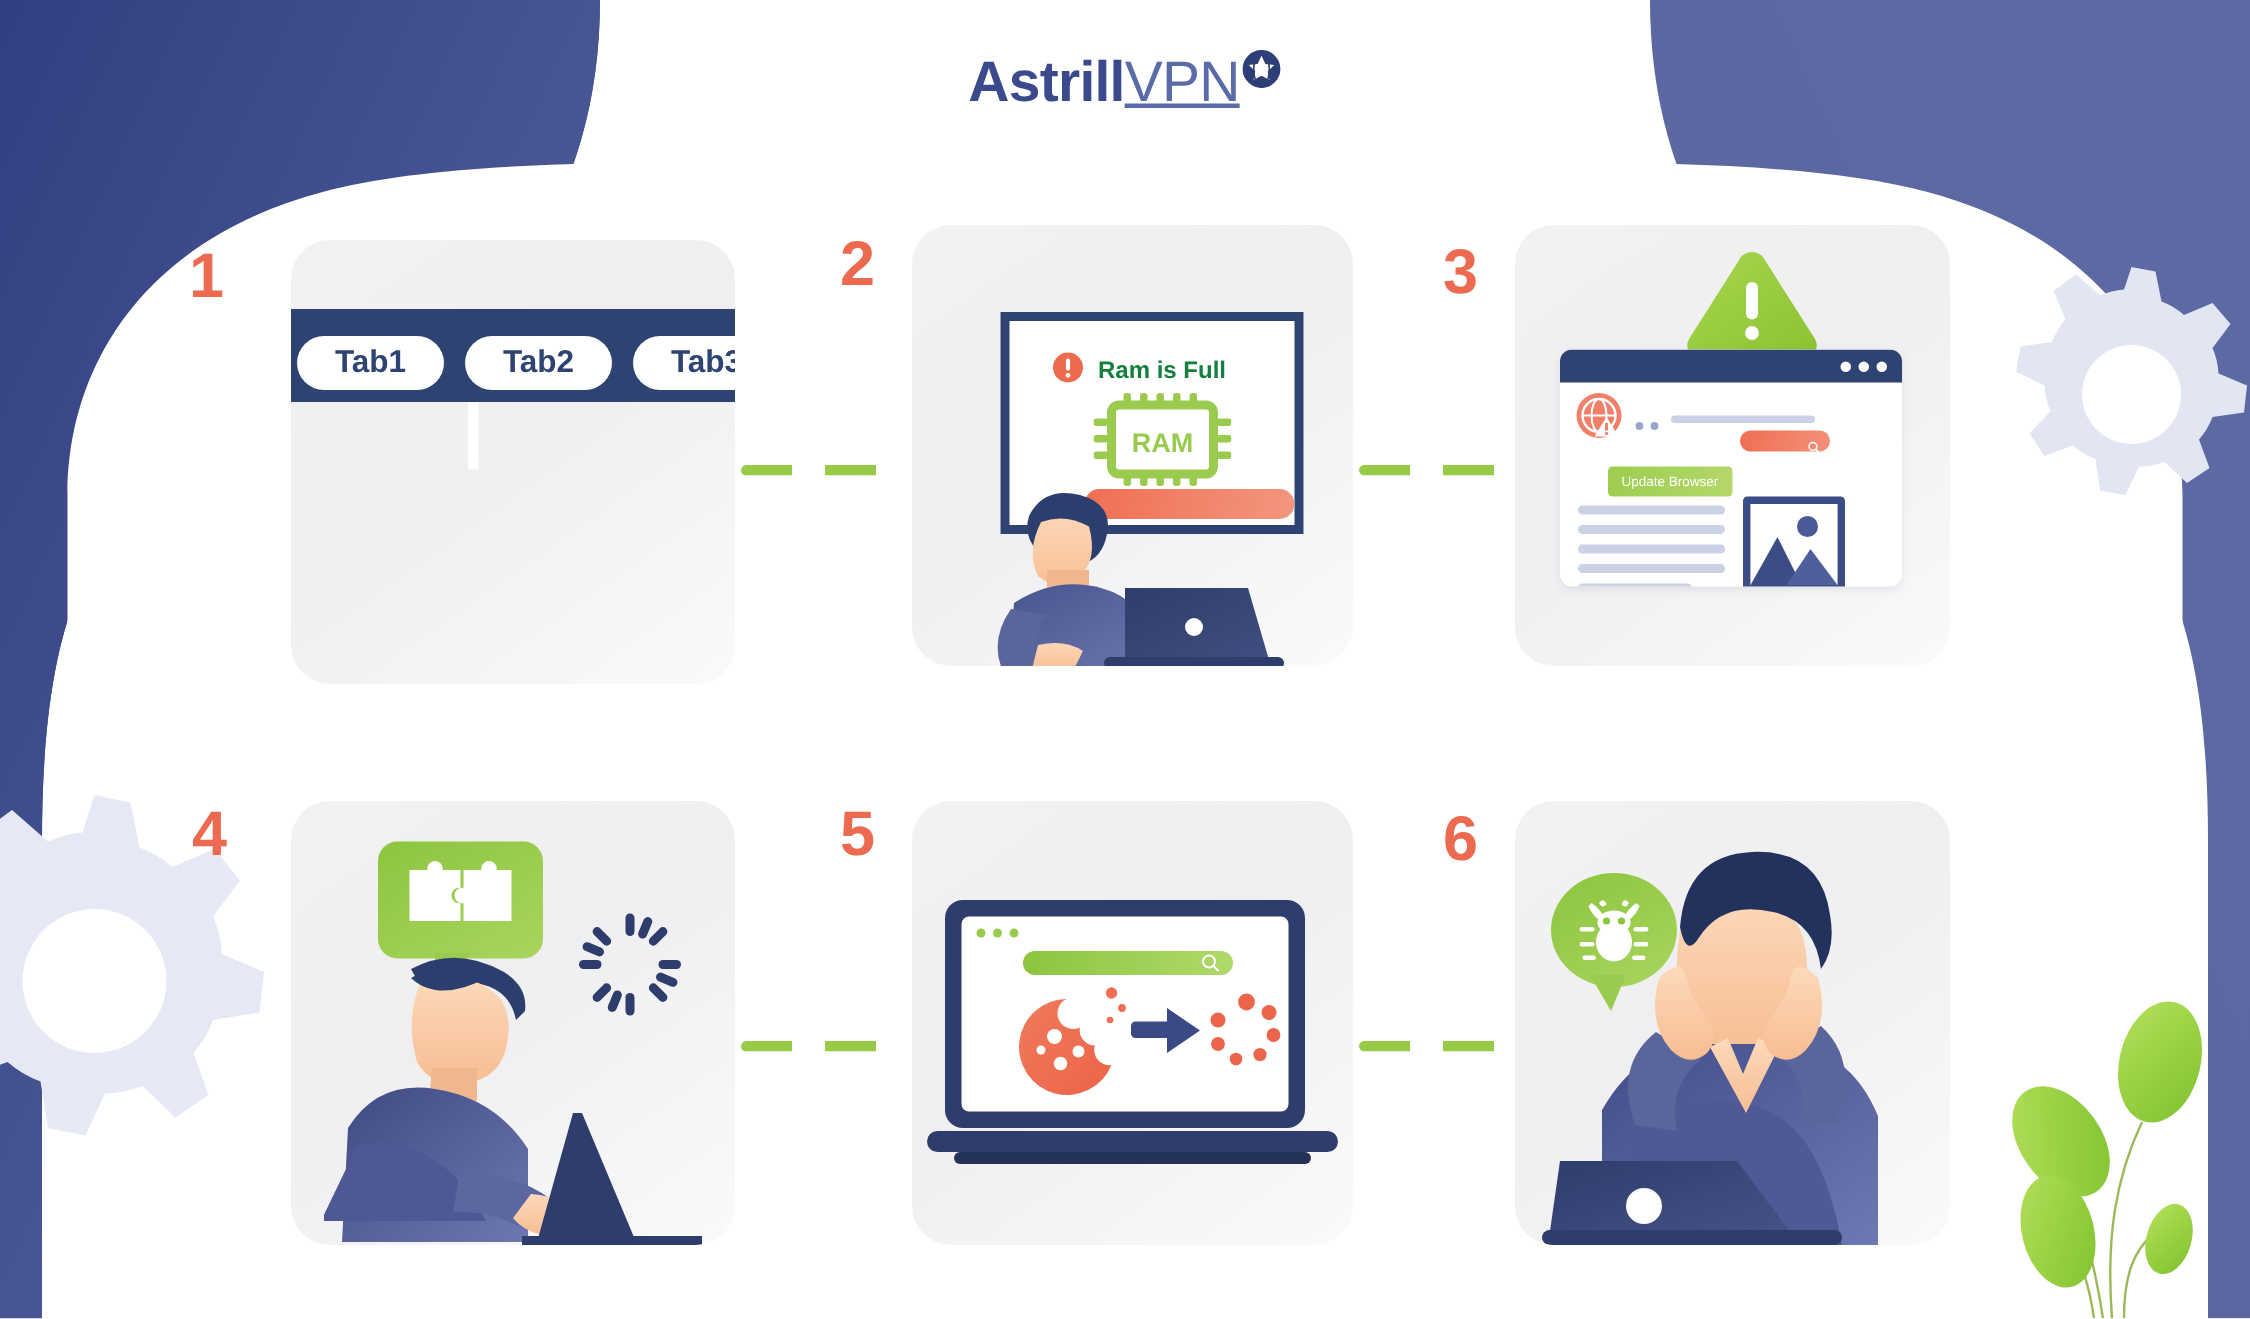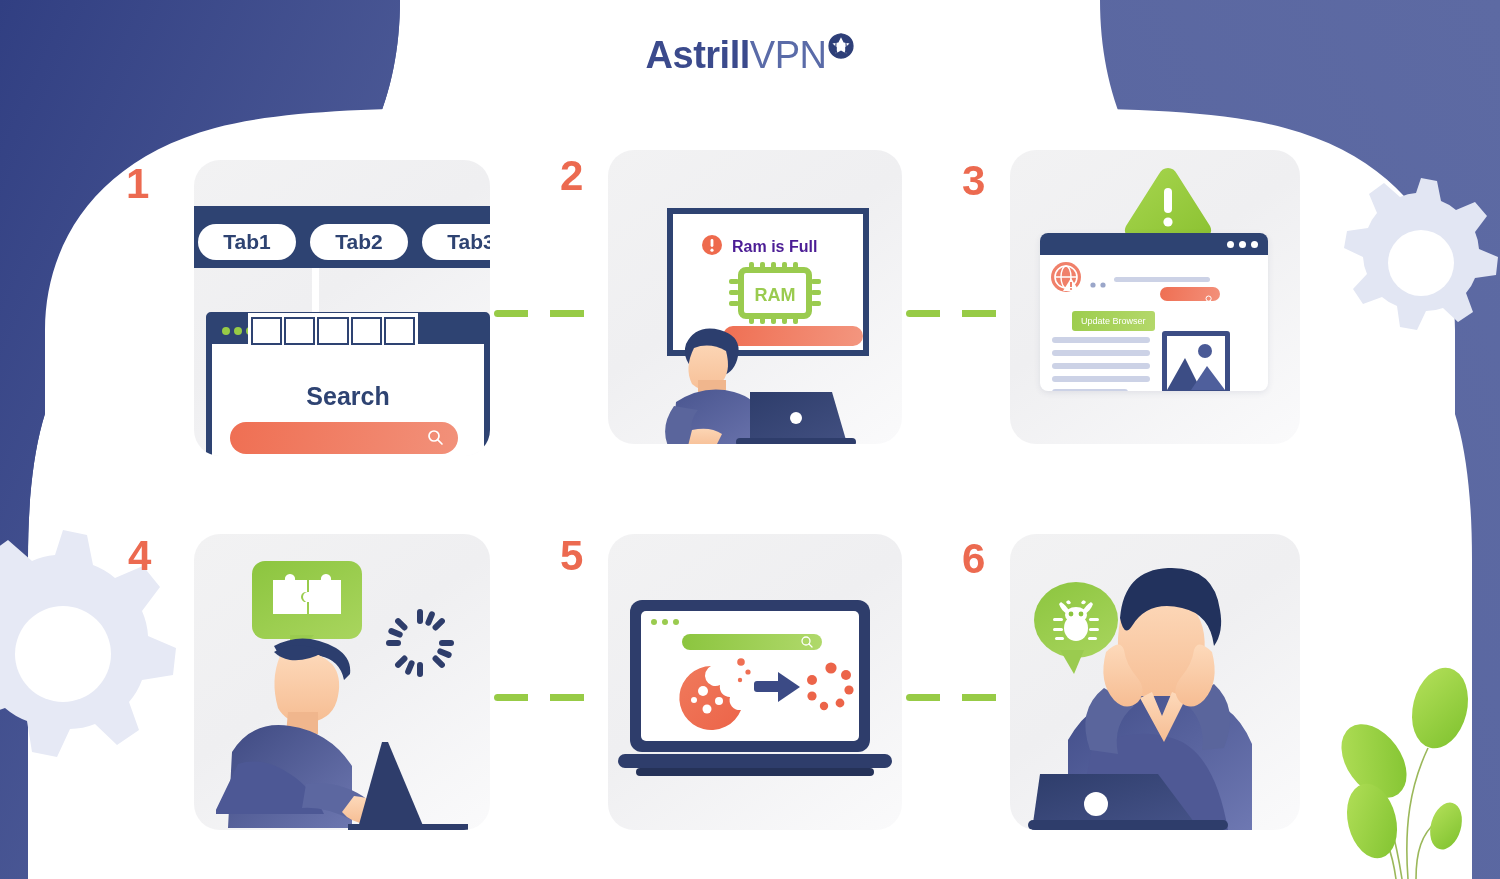--- a/index.html
+++ b/index.html
@@ -25,21 +25,21 @@
   #logo {
     position: absolute; z-index: 5;
     top: 36px; left: 0; width: 1500px;
     display: flex; align-items: center; justify-content: center; gap: 0px;
   }
   #logo .word {
     font-size: 38px; letter-spacing: -0.5px; line-height: 1;
     display: inline-block;
   }
   #logo .astrill { font-weight: bold; color: #3b4a8c; text-align: center; }
-  #logo .vpn { font-weight: 400; color: #5a6ba8; }
+  #logo .vpn { font-weight: 400; color: #5a6ba8; text-decoration: underline; }
   #logo .mark { margin-left: 2px; margin-top: -14px; display: inline-block; }
   .step-num {
     position: absolute; z-index: 4;
     font-size: 42px; font-weight: bold; color: #ec6a50;
     line-height: 1;
   }
   .card {
     position: absolute;
     background: linear-gradient(145deg, #f2f2f3 0%, #efeff1 45%, #fafafb 100%);
     border-radius: 26px;
@@ -93,21 +93,21 @@
 
   
   #card2 { left: 608px; top: 150px; width: 294px; height: 294px; }
   #p2-screen {
     position: absolute; left: 59px; top: 58px; width: 202px; height: 148px;
     background: #ffffff; border: 6px solid #2e4372;
   }
   #p2-alert-row {
     position: absolute; left: 28px; top: 20px; display: flex; align-items: center; gap: 9px;
   }
-  #p2-alert-row .txt { font-size: 16px; font-weight: bold; color: #4c1d95; }
+  #p2-alert-row .txt { font-size: 16px; font-weight: bold; color: #15803d; }
   #p2-ram {
     position: absolute; left: 56px; top: 48px; text-align: right;
   }
   #p2-bar {
     position: absolute; left: 50px; top: 112px; width: 140px; height: 20px;
     background: linear-gradient(100deg, #ef6f53 0%, #f3967f 100%);
     border-radius: 10px;
   }
   #p2-person { position: absolute; left: 42px; top: 176px; }
 
@@ -269,43 +269,20 @@
   <div class="step-num" style="left:962px; top:538px;">6</div>
 
   <div class="card" id="card1">
     <div id="p1-tabbar">
       <div class="tab" style="left:4px;">Tab1</div>
       <div class="tab" style="left:116px;">Tab2</div>
       <div class="tab" style="left:228px;">Tab3</div>
     </div>
     <div id="p1-stem"></div>
 
-    <div id="p1-window">
-      <div class="topbar">
-        <span class="dot" style="left:10px;"></span>
-        <span class="dot" style="left:22px;"></span>
-        <span class="dot" style="left:34px;"></span>
-        <div id="p1-addr">
-          <span></span>
-          <span></span>
-          <span></span>
-          <span></span>
-          <span></span>
-        </div>
-      </div>
-      <div id="p1-search-label">Search</div>
-      <div id="p1-search-box">
-        <span class="mag">
-          <svg width="17" height="17" viewBox="0 0 17 17">
-            <circle cx="7" cy="7" r="5" fill="none" stroke="#ffffff" stroke-width="1.7"></circle>
-            <line x1="10.6" y1="10.6" x2="15" y2="15" stroke="#ffffff" stroke-width="1.7" stroke-linecap="round"></line>
-          </svg>
-        </span>
-      </div>
-    </div>
   </div>
 
   <div class="card" id="card2">
     <div id="p2-screen">
       <div id="p2-alert-row">
         <span>
           <svg width="22" height="22" viewBox="0 0 22 22">
             <circle cx="11" cy="11" r="10" fill="#ee6a4d"></circle>
             <rect x="9.6" y="5" width="2.8" height="8" rx="1.4" fill="#ffffff"></rect>
             <circle cx="11" cy="16.2" r="1.6" fill="#ffffff"></circle>

